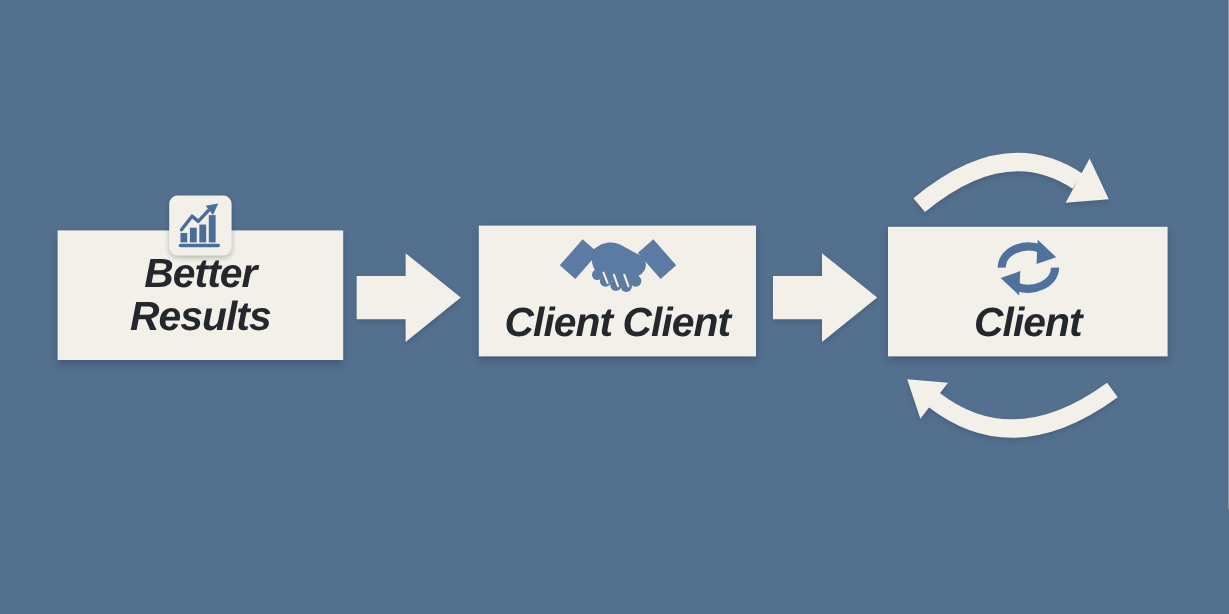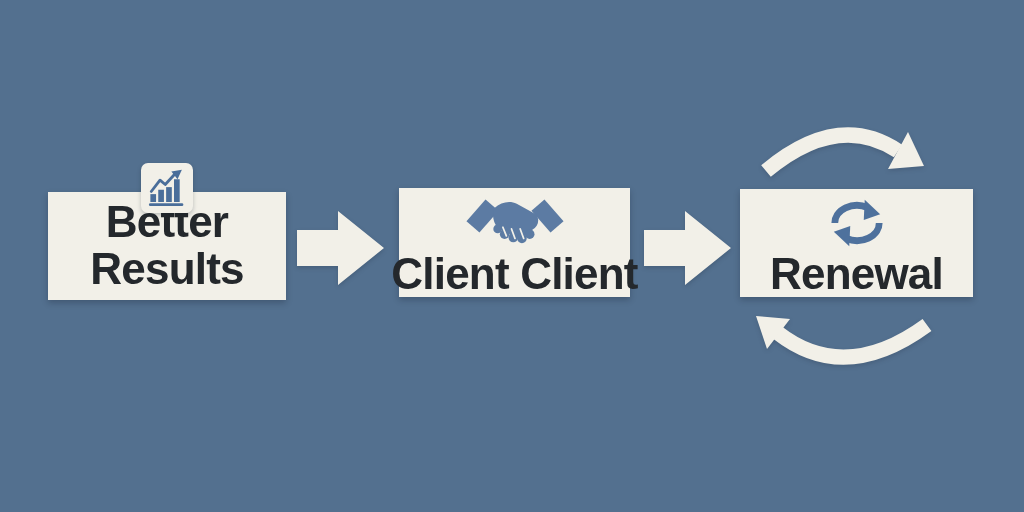--- a/index.html
+++ b/index.html
@@ -13,25 +13,26 @@
   .box{
     position:absolute;
     background:var(--box,#F2F0E8);
     box-shadow:0 3px 6px rgba(20,30,45,.28);
     display:flex;flex-direction:column;align-items:center;
     box-sizing:border-box;
   }
   .label{
     color:var(--text,#24282C);
     font-weight:700;
-    font-size:44px;
+    font-size:34px;
     line-height:1.06;
     letter-spacing:-0.8px;
     text-align:center;
     white-space:nowrap;
+    font-style:italic;
   }
   
   .box1{left:48px;top:192px;width:238px;height:108px;justify-content:center;}
   .box1 .label{white-space:normal;width:190px;}
   .icon-tile{
     position:absolute;left:141px;top:163px;width:52px;height:50px;
     background:var(--box,#F2F0E8);
     border-radius:7px;
     box-shadow:0 2px 4px rgba(20,30,45,.25);
     display:flex;align-items:center;justify-content:center;
@@ -117,16 +118,16 @@
         <g fill="none" stroke="currentColor" stroke-width="7">
           <path d="M13,29 A23,18 0 0 1 47,13"></path>
           <path d="M59,29 A23,18 0 0 1 25,45"></path>
         </g>
         <g fill="currentColor">
           <polygon points="60,20 44,5 43,26"></polygon>
           <polygon points="12,38 28,53 29,32"></polygon>
         </g>
       </svg>
     </span>
-    <span class="label">Renewal</span>
+    <span class="label">Client</span>
   </div>
 
 </div>
 
 </body></html>

